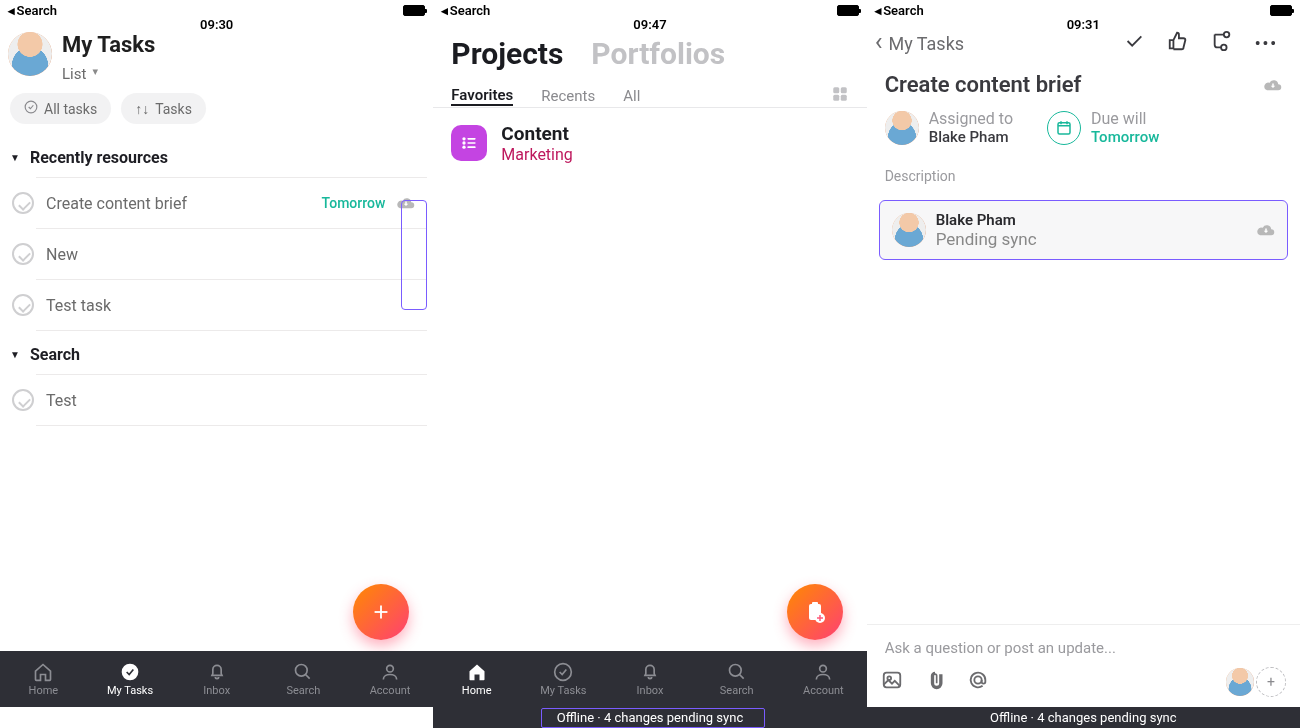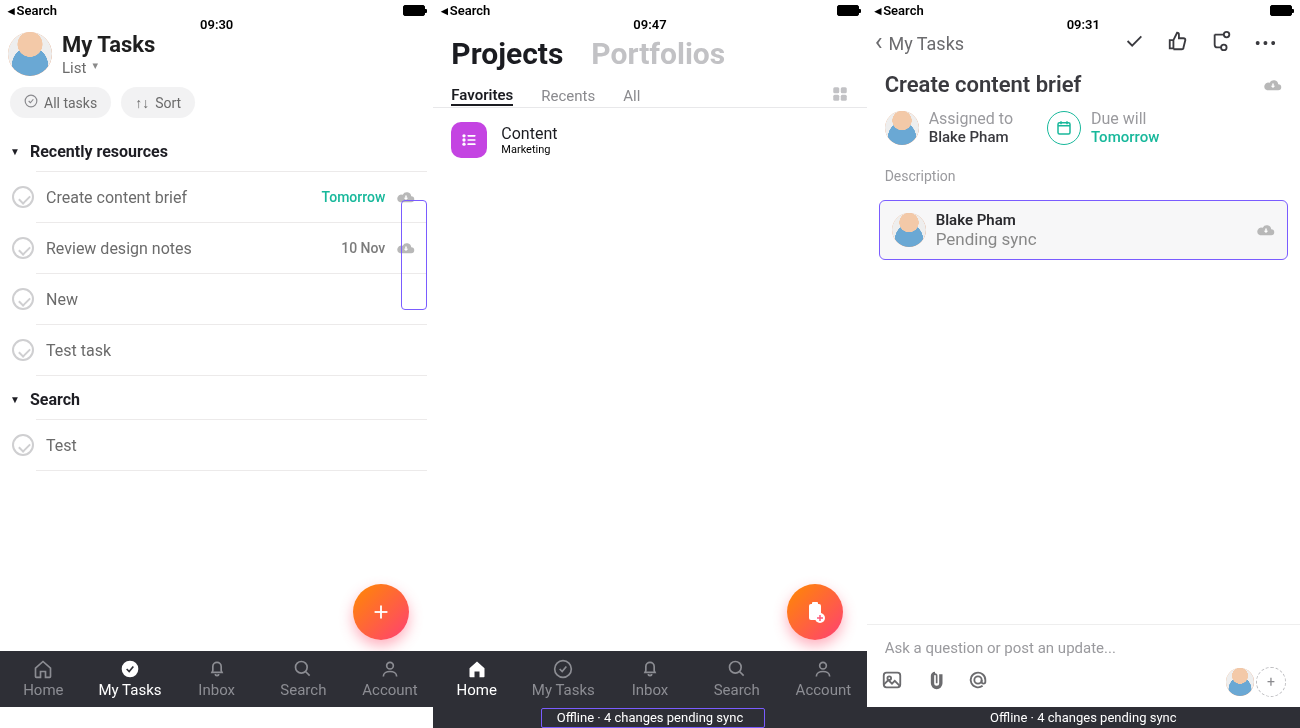--- a/index.html
+++ b/index.html
@@ -13,21 +13,21 @@
   .battery { width: 22px; height: 11px; border: 1px solid #000; border-radius: 2px; background: #000; position: relative; }
   .battery::after { content:""; position:absolute; right:-3px; top:3px; width:2px; height:4px; background:#000; border-radius:0 1px 1px 0;}
   
   
   .hdr1 { display:flex; align-items:flex-start; padding:12px 14px 6px 8px; gap:10px; }
   .avatar { width:44px; height:44px; border-radius:50%; background: linear-gradient(135deg,#f5c6a5,#d89a7a); display:flex; align-items:center; justify-content:center; overflow:hidden; }
   .avatar-sm { width:34px; height:34px; }
   .avatar-xs { width:28px; height:28px; }
   .avatar-inner { width:100%; height:100%; border-radius:50%; background: radial-gradient(circle at 50% 28%, #f3c9a8 0 32%, transparent 33%), radial-gradient(circle at 50% 75%, #6aa8d4 0 45%, transparent 46%), #eee; }
   .title1 { font-size:22px; font-weight:700; color:#1f1f1f; }
-  .sub1 { font-size:15px; color:#6b6b6b; display:flex; align-items:flex-start; gap:6px; margin-top:2px; }
+  .sub1 { font-size:15px; color:#6b6b6b; display:flex; align-items:flex-start; gap:6px; margin-top:8px; }
   .chev { font-size:11px; color:#8a8a8a; }
   
   .chips { display:flex; gap:10px; padding:4px 10px 10px 10px; }
   .chip { background:#f2f2f3; color:#6b6b6b; border-radius:18px; padding:7px 14px; font-size:14px; display:flex; align-items:center; gap:6px; }
   
   .sect { padding:0 0 0 0; }
   .sect-h { display:flex; align-items:center; gap:10px; padding:14px 14px 10px 10px; font-size:16px; font-weight:700; color:#1e1e24; }
   .tri { font-size:10px; }
   
   .task { display:flex; align-items:center; gap:12px; padding:14px 12px 14px 6px; border-bottom:1px solid #eceaea; margin-left:36px; margin-right:6px; }
@@ -39,41 +39,41 @@
   .due.tom { color:#18b89b; }
   .due.grey { color:#7b7b7b; }
   .cloud { width:18px; height:14px; color:#b8b8b8; }
   .cloud svg { width:100%; height:100%; display:block; }
   
   .hl-box1 { position:absolute; right:6px; top:200px; width:26px; height:110px; border:1.5px solid #7a5cff; border-radius:4px; pointer-events:none; }
   
   .fab { position:absolute; right:24px; bottom:88px; width:56px; height:56px; border-radius:50%; background:linear-gradient(135deg,#ff8a00,#ff3f74); display:flex; align-items:center; justify-content:center; color:#fff; box-shadow:0 6px 14px rgba(255,80,110,.45); }
   
   .tabbar { position:absolute; bottom:21px; left:0; right:0; height:56px; background:#2e2f36; display:flex; }
-  .tabbtn { flex:1; display:flex; flex-direction:column; align-items:center; justify-content:center; gap:2px; color:#8c8d93; font-size:15px; }
+  .tabbtn { flex:1; display:flex; flex-direction:column; align-items:center; justify-content:center; gap:2px; color:#8c8d93; font-size:11px; }
   .tabbtn.active { color:#fff; }
   .tabicon { width:20px; height:20px; display:flex; align-items:center; justify-content:center; }
   
   .offline { position:absolute; bottom:0; left:0; right:0; height:21px; background:#2e2f36; color:#fff; font-size:13px; display:flex; align-items:center; justify-content:center; }
   
   
   .hdr2 { padding:16px 18px 0 18px; }
   .tabs2 { display:flex; gap:28px; align-items:baseline; }
   .tabs2 .t { font-size:30px; font-weight:700; color:#c2c2c5; }
   .tabs2 .t.active { color:#1b1c21; }
   .subtabs { display:flex; gap:28px; margin-top:14px; font-size:15px; color:#8a8a8e; align-items:center; }
   .subtabs .st { }
   .subtabs .st.active { color:#1b1c21; font-weight:600; border-bottom:2px solid #1b1c21; }
   .grid-ic { margin-left:auto; color:#b5b5b9; }
   .divider { height:1px; background:#e8e8ea; margin:0 0 0 0; }
   
   .proj { display:flex; align-items:center; gap:14px; padding:14px 18px; }
   .proj-ic { width:36px; height:36px; border-radius:10px; background:#c444e2; display:flex; align-items:center; justify-content:center; color:#fff; }
-  .proj-name { font-size:16px; font-weight:400; color:#1b1c21; }
-  .proj-sub { font-size:11px; color:#000000; }
+  .proj-name { font-size:19px; font-weight:700; color:#1b1c21; }
+  .proj-sub { font-size:16px; color:#be185d; }
   
   .hl-box2 { position:absolute; left:108px; bottom:0; width:224px; height:20px; border:1.5px solid #7a5cff; border-radius:2px; pointer-events:none; }
   
   
   .hdr3 { display:flex; align-items:center; padding:10px 14px 10px 8px; gap:6px; }
   .back { color:#6b6b6e; font-size:20px; }
   .hdr3-title { font-size:18px; color:#6b6b6e; flex:1; }
   .hdr3-ic { color:#3a3a3f; padding:0 8px; }
   .dots { letter-spacing:2px; font-weight:700; }
   
@@ -138,44 +138,33 @@
       <span>
         <svg width="14" height="14" viewBox="0 0 24 24" fill="none" stroke="#8a8a8e" stroke-width="2">
             <circle cx="12" cy="12" r="10"></circle>
             <path d="M8 12l3 3 5-6"></path>
           </svg>
       </span>
       <span>All tasks</span>
     </div>
     <div class="chip">
       <span>↑↓</span>
-      <span>Sort</span>
+      <span>Tasks</span>
     </div>
   </div>
 
   <div class="sect">
     <div class="sect-h">
       <span class="tri">▼</span>
       <span>Recently resources</span>
     </div>
     <div class="task" style="border-top:1px solid #eceaea;">
       <div class="chk"></div>
       <div class="task-name">Create content brief</div>
       <div class="due tom">Tomorrow</div>
-      <span class="cloud">
-          <svg viewBox="0 0 24 16">
-            <path fill="#b8b8b8" d="M19 7a6 6 0 00-11.3-2A5 5 0 004 15h15a4 4 0 000-8z"></path>
-            <path fill="#fff" d="M9 9l3 3 3-3-2 0V6h-2v3z"></path>
-          </svg>
-        </span>
-    </div>
-    <div class="task">
-      <div class="chk"></div>
-      <div class="task-name">Review design notes</div>
-      <div class="due grey">10 Nov</div>
       <span class="cloud">
           <svg viewBox="0 0 24 16">
             <path fill="#b8b8b8" d="M19 7a6 6 0 00-11.3-2A5 5 0 004 15h15a4 4 0 000-8z"></path>
             <path fill="#fff" d="M9 9l3 3 3-3-2 0V6h-2v3z"></path>
           </svg>
         </span>
     </div>
     <div class="task">
       <div class="chk"></div>
       <div class="task-name">New</div>

